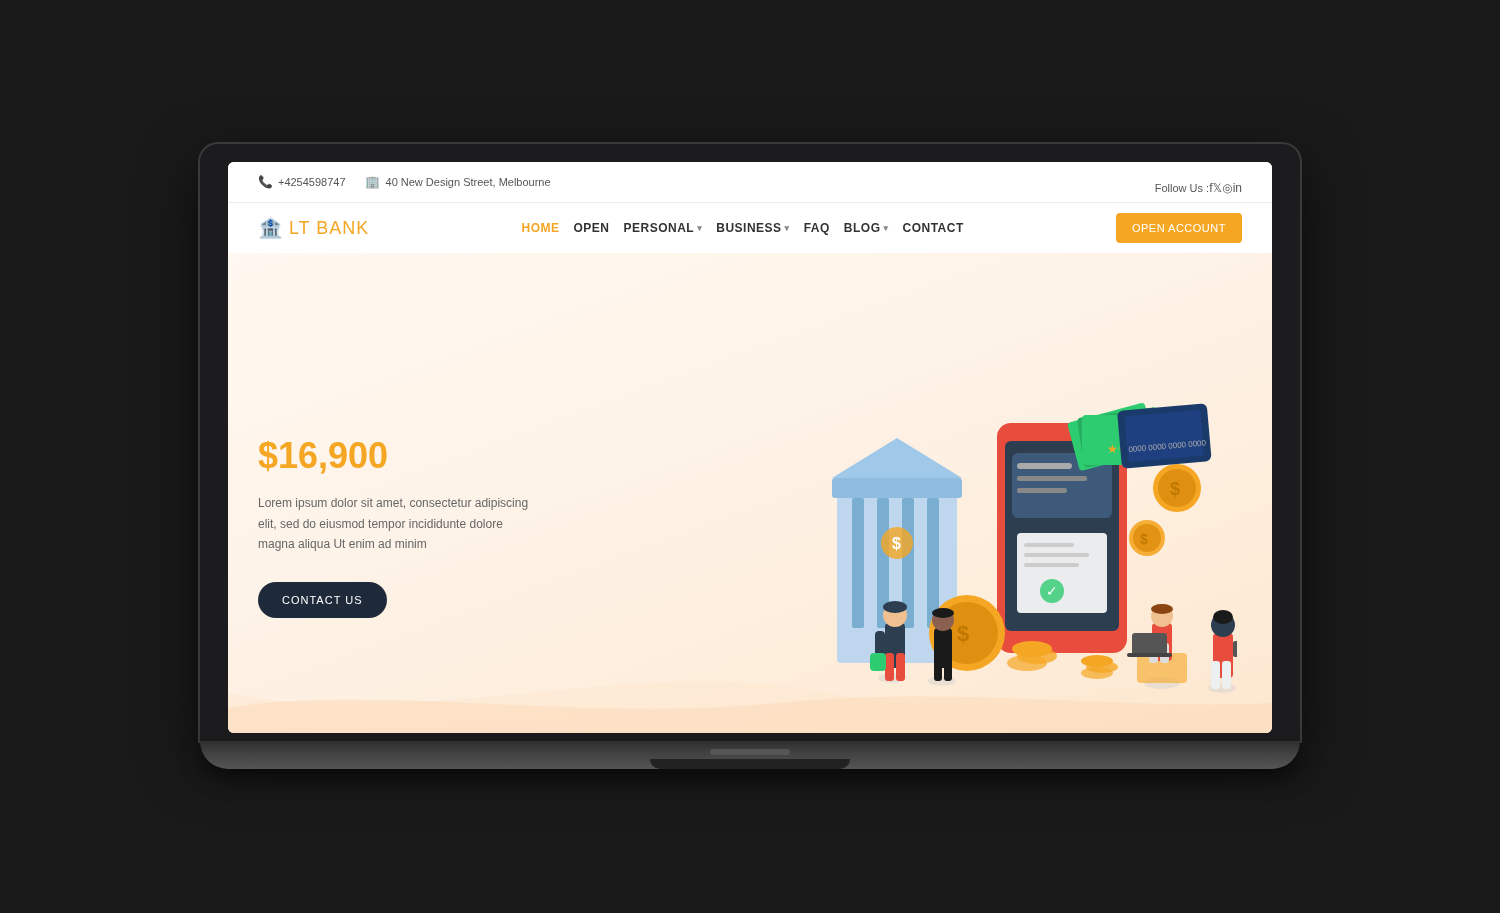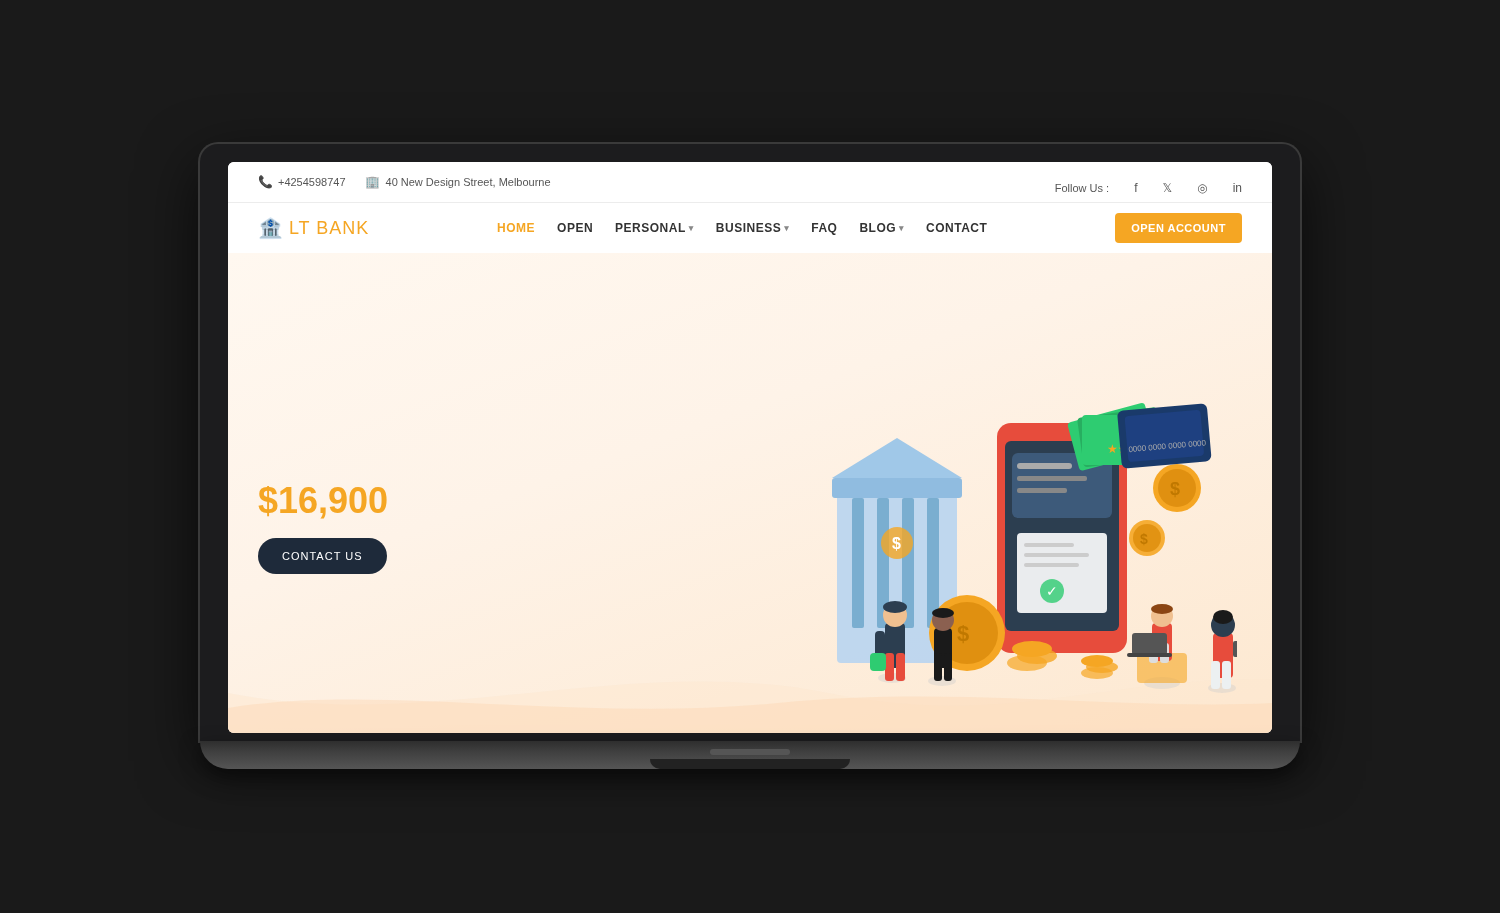--- a/index.html
+++ b/index.html
@@ -82,21 +82,21 @@
       align-items: center;
       gap: 5px;
     }
     .phone-icon, .address-icon {
       color: #f5a623;
       font-size: 12px;
     }
     .top-bar-right {
       display: flex;
       align-items: center;
-      gap: 25px;
+      gap: 0;
       font-size: 11px;
       color: #555;
       margin-top: 12px;
     }
     .social-icon {
       color: #555;
       font-size: 12px;
       cursor: pointer;
     }
 
@@ -124,21 +124,21 @@
       font-weight: 400;
       color: #222;
       letter-spacing: 1px;
     }
     .logo-text span {
       color: #f5a623;
     }
     .nav-links {
       display: flex;
       align-items: center;
-      gap: 22px;
+      gap: 14px;
       list-style: none;
     }
     .nav-links li a {
       text-decoration: none;
       font-size: 12px;
       font-weight: 600;
       color: #333;
       letter-spacing: 0.5px;
       display: flex;
       align-items: center;
@@ -151,21 +151,21 @@
       font-size: 9px;
       color: #888;
     }
     .btn-open-account {
       background: #f5a623;
       color: #fff;
       border: none;
       padding: 9px 16px;
       border-radius: 4px;
       font-size: 11px;
-      font-weight: 700;
+      font-weight: 400;
       letter-spacing: 0.5px;
       cursor: pointer;
       white-space: nowrap;
     }
 
     
     .hero {
       background: linear-gradient(160deg, #fff8f0 0%, #fef3e8 40%, #fde8d0 100%);
       min-height: 480px;
       display: flex;
@@ -301,20 +301,21 @@
         <button class="btn-open-account">OPEN ACCOUNT</button>
       </nav>
 
       <div class="hero">
         <div class="hero-content">
           <h1 class="hero-title">
             <br>
             <br>
             <span>$16,900</span>
           </h1>
+          <p class="hero-description">Lorem ipsum dolor sit amet, consectetur adipiscing elit, sed do eiusmod tempor incididunte dolore magna aliqua Ut enim ad minim</p>
           <button class="btn-contact-us">CONTACT US</button>
         </div>
 
         <div class="hero-illustration">
           <svg class="illustration-svg" viewBox="0 0 560 400" xmlns="http://www.w3.org/2000/svg">
 
             <rect x="160" y="160" width="120" height="180" rx="4" fill="#b8d4f0" opacity="0.9"></rect>
             <rect x="155" y="155" width="130" height="20" rx="3" fill="#90bce0"></rect>
             <polygon points="155,155 220,115 285,155" fill="#a0c8e8"></polygon>
 

